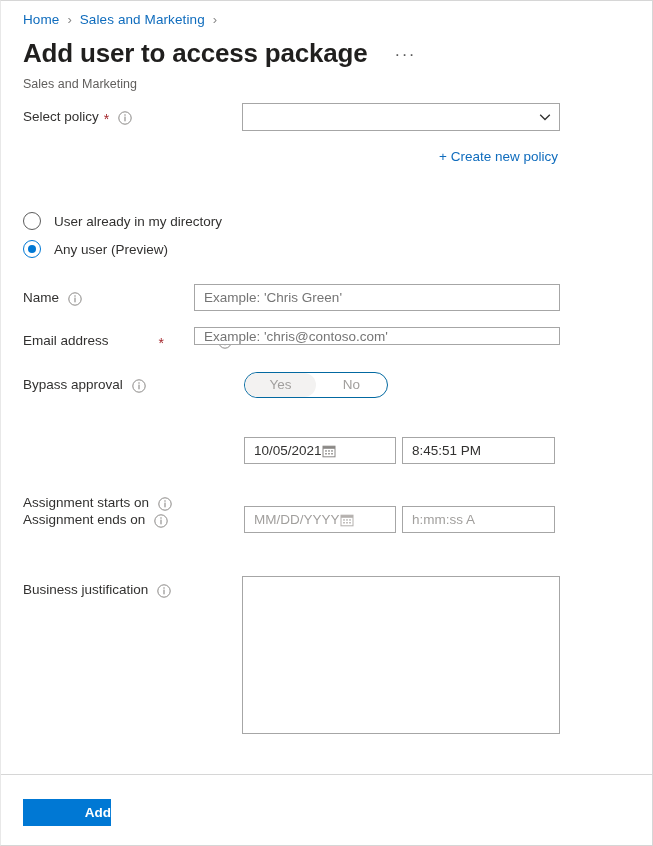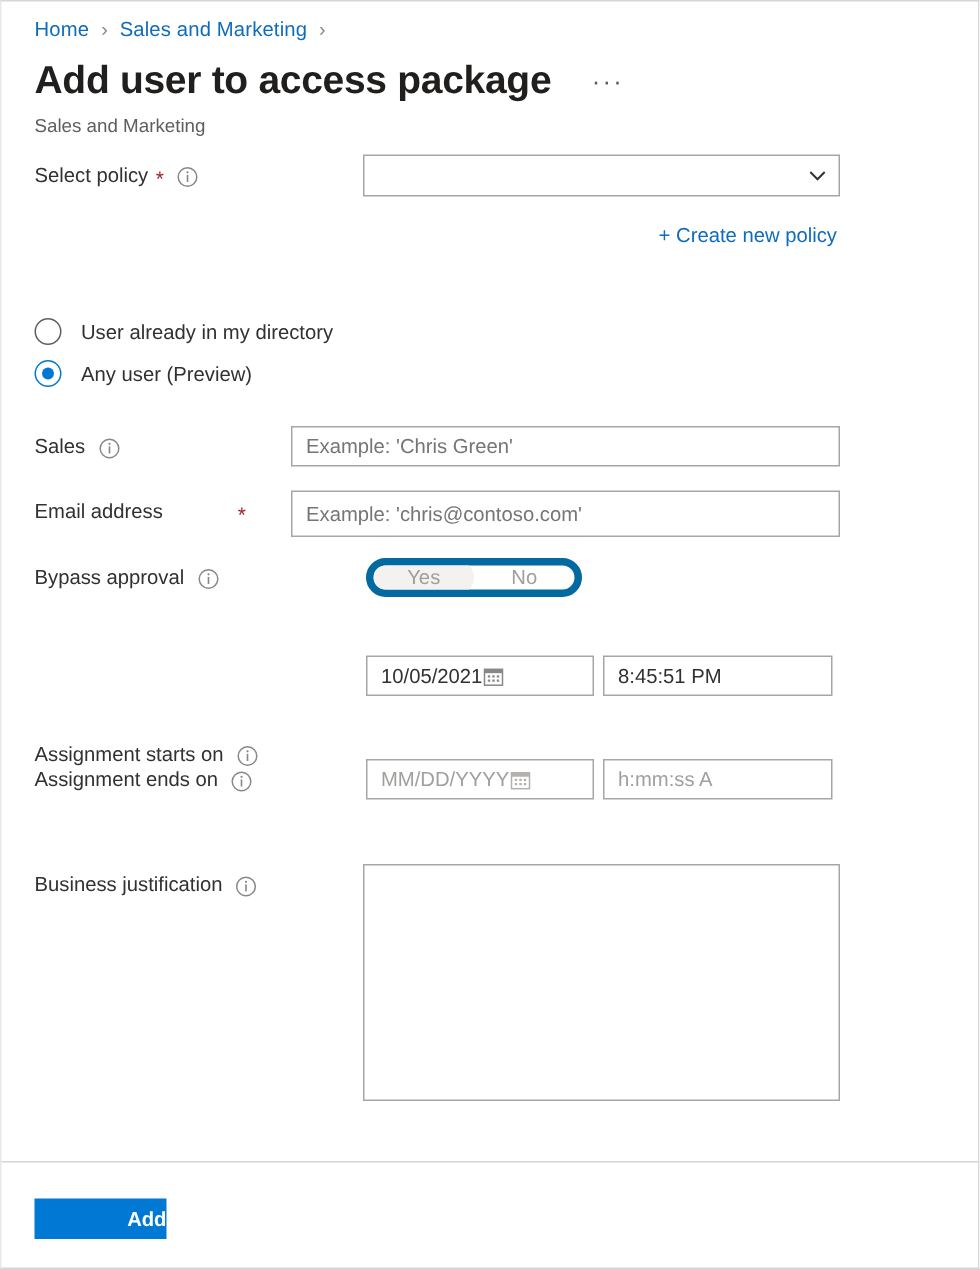--- a/index.html
+++ b/index.html
@@ -165,21 +165,21 @@
     margin: -4px 0 0 -4px;
     border-radius: 50%;
     background: #0078d4;
   }
 
   
   .toggle {
     position: absolute;
     left: 243px; top: 371px;
     width: 144px; height: 26px;
-    border: 5px solid #0369a1;
+    border: 1px solid #0369a1;
     border-radius: 13px;
     background: #ffffff;
     display: flex;
     align-items: center;
     cursor: pointer;
     overflow: hidden;
   }
   .toggle .seg {
     flex: 1;
     text-align: center;
@@ -284,21 +284,21 @@
   <div class="radio-row" style="top:211px;">
     <span class="radio"></span>
     <span>User already in my directory</span>
   </div>
   <div class="radio-row" style="top:239px;">
     <span class="radio on"></span>
     <span>Any user (Preview)</span>
   </div>
 
   <div class="label" style="top:289px;">
-    <span>Sales</span>
+    <span>Name</span>
     <span class="info-icon">
       <svg width="14" height="14" viewBox="0 0 14 14">
           <circle cx="7" cy="7" r="6.2" fill="none" stroke="#8a8886" stroke-width="1"></circle>
           <circle cx="7" cy="3.9" r="0.75" fill="#8a8886"></circle>
           <rect x="6.45" y="5.6" width="1.1" height="4.7" fill="#8a8886"></rect>
         </svg>
     </span>
   </div>
   <input class="fld ph" style="left: 193px; top: 283px; width: 366px; height: 27px;" placeholder="Example: 'Chris Green'">
 
@@ -306,21 +306,21 @@
     <span>Email address</span>
     <span class="req">*</span>
     <span class="info-icon">
       <svg width="14" height="14" viewBox="0 0 14 14">
           <circle cx="7" cy="7" r="6.2" fill="none" stroke="#8a8886" stroke-width="1"></circle>
           <circle cx="7" cy="3.9" r="0.75" fill="#8a8886"></circle>
           <rect x="6.45" y="5.6" width="1.1" height="4.7" fill="#8a8886"></rect>
         </svg>
     </span>
   </div>
-  <input class="fld ph" style="left: 193px; top: 326px; width: 366px; height: 31px;" placeholder="Example: 'chris@contoso.com'">
+  <input class="fld ph" style="left: 193px; top: 326px; width: 366px; height: 18px;" placeholder="Example: 'chris@contoso.com'">
 
   <div class="label" style="top:376px;">
     <span>Bypass approval</span>
     <span class="info-icon">
       <svg width="14" height="14" viewBox="0 0 14 14">
           <circle cx="7" cy="7" r="6.2" fill="none" stroke="#8a8886" stroke-width="1"></circle>
           <circle cx="7" cy="3.9" r="0.75" fill="#8a8886"></circle>
           <rect x="6.45" y="5.6" width="1.1" height="4.7" fill="#8a8886"></rect>
         </svg>
     </span>

